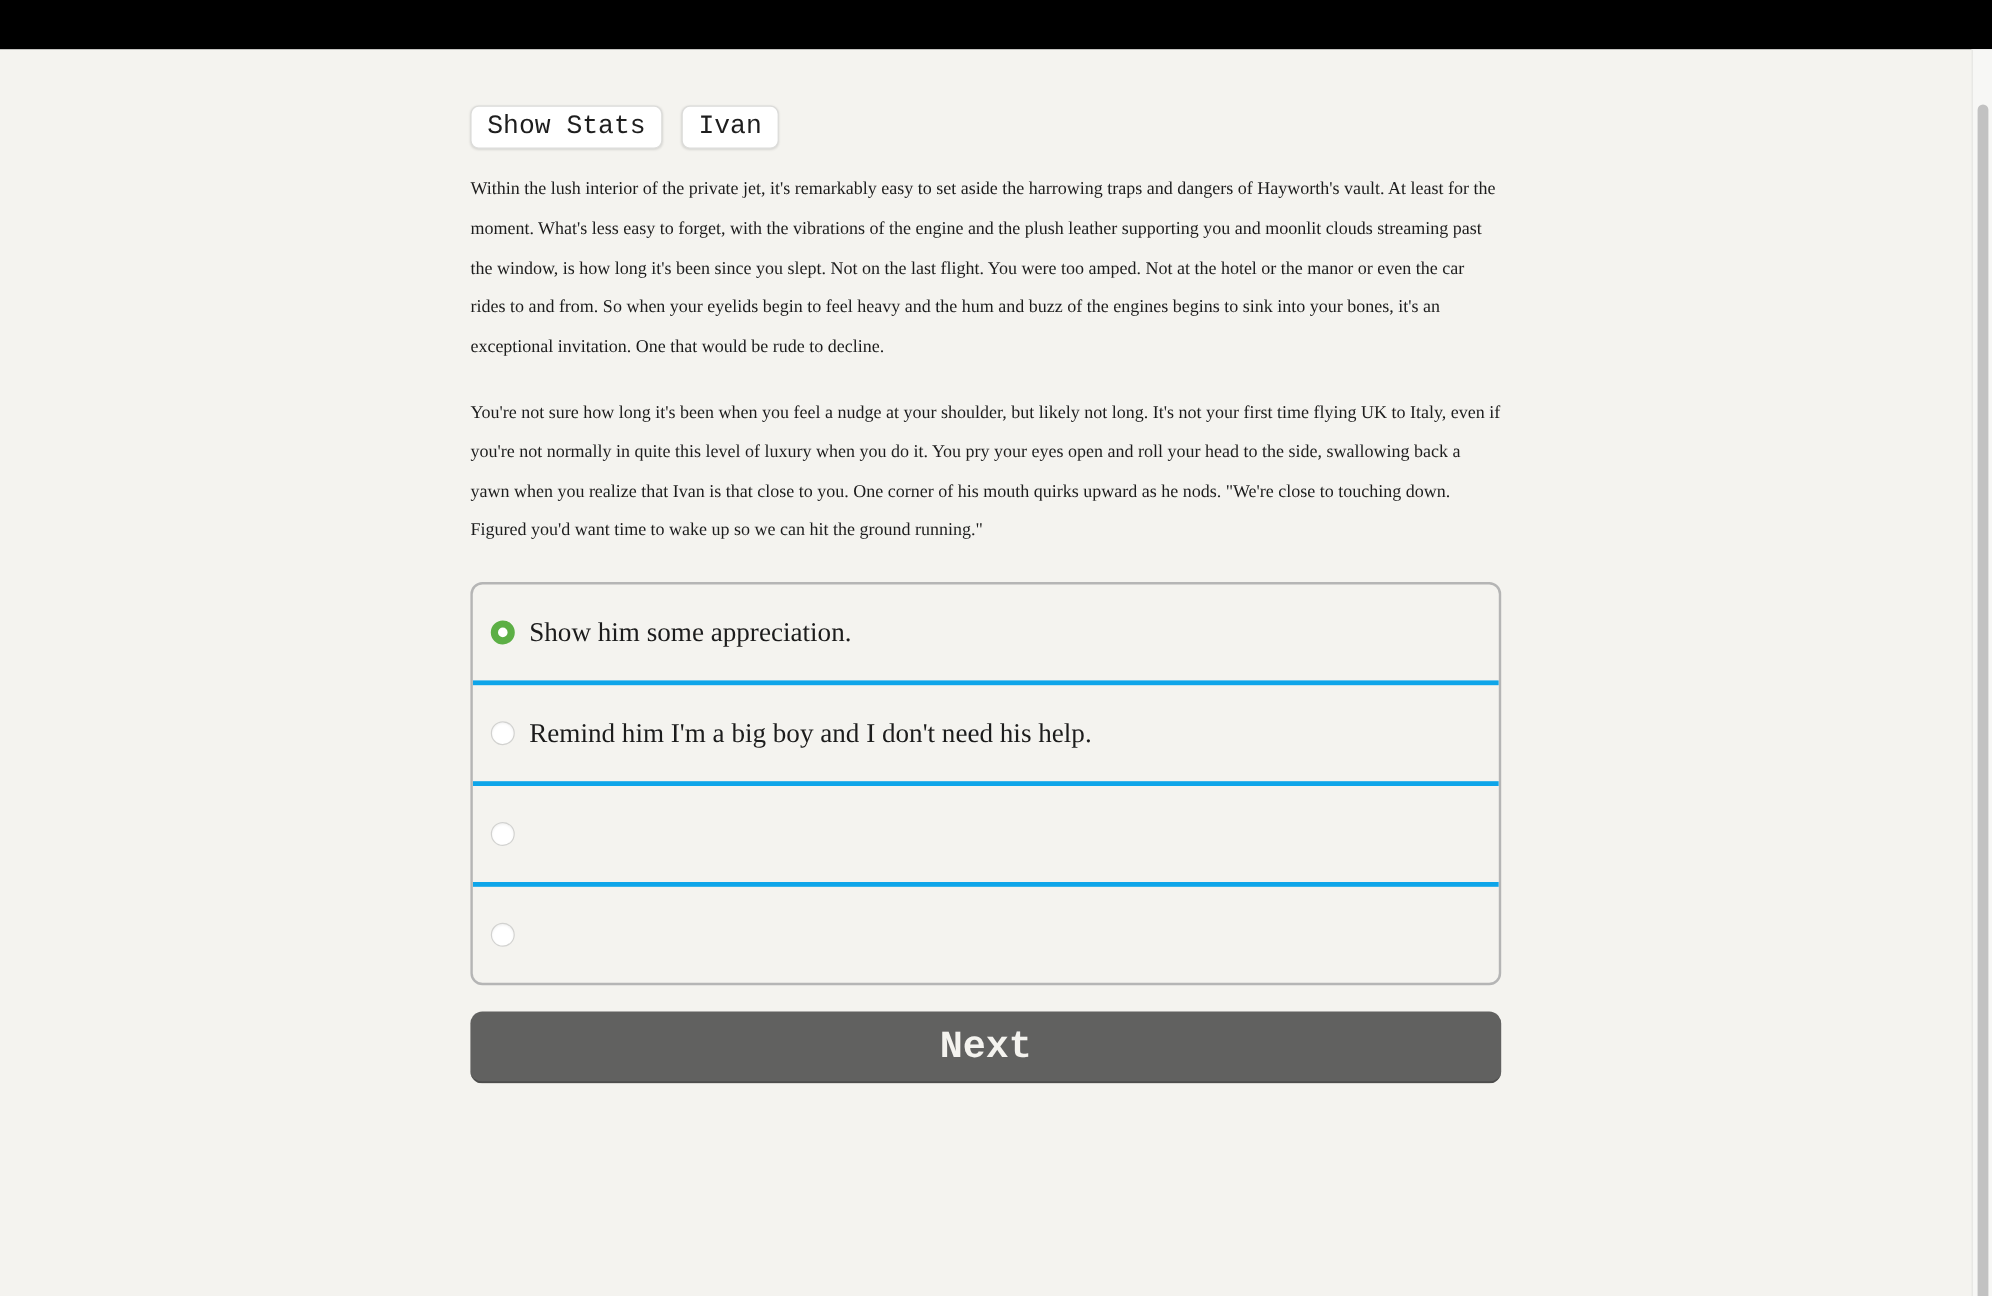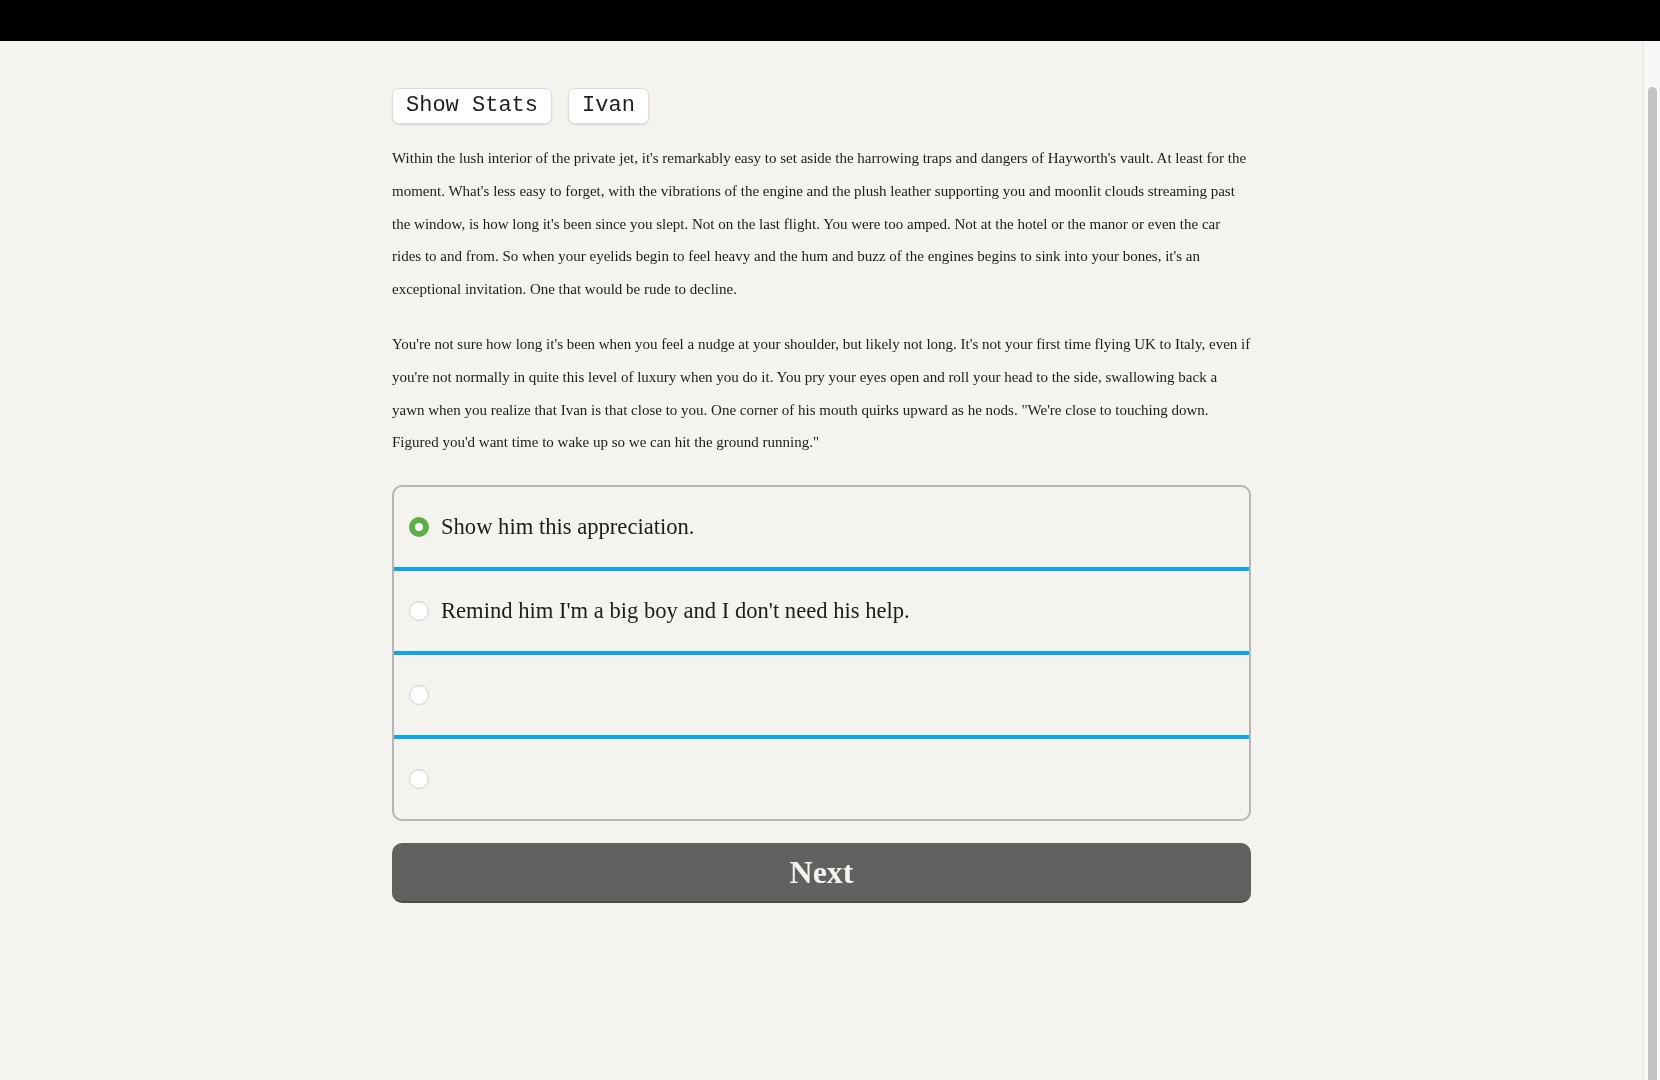--- a/index.html
+++ b/index.html
@@ -31,21 +31,21 @@
   }
   .choice:first-child { border-top:none; }
   .radio {
     width:20px; height:20px; border-radius:50%; box-sizing:border-box;
     border:1px solid #d2d2d0; background:#fff; margin-right:12px; flex:none;
     box-shadow:inset 0 1px 2px rgba(0,0,0,0.06);
   }
   .radio.checked { border:6px solid #5caf45; background:#fff; box-shadow:none; }
   .nextbtn {
     margin-top:22px; height:58px; border-radius:10px; background:#616160; color:#f4f3ef;
-    font-family:Liberation Serif, serif; font-weight:bold; font-size:32px;
+    font-family:Liberation Mono, monospace; font-weight:bold; font-size:32px;
     display:flex; align-items:center; justify-content:center; cursor:pointer;
     border-bottom:2px solid #4d4d4c;
   }
 </style>
 </head>
 <body>
 
 <div class="topbar"></div>
 
 <div class="scrolltrack">
@@ -59,21 +59,21 @@
   </div>
 
   <div class="story">
     <p>Within the lush interior of the private jet, it's remarkably easy to set aside the harrowing traps and dangers of Hayworth's vault. At least for the moment. What's less easy to forget, with the vibrations of the engine and the plush leather supporting you and moonlit clouds streaming past the window, is how long it's been since you slept. Not on the last flight. You were too amped. Not at the hotel or the manor or even the car rides to and from. So when your eyelids begin to feel heavy and the hum and buzz of the engines begins to sink into your bones, it's an exceptional invitation. One that would be rude to decline.</p>
     <p>You're not sure how long it's been when you feel a nudge at your shoulder, but likely not long. It's not your first time flying UK to Italy, even if you're not normally in quite this level of luxury when you do it. You pry your eyes open and roll your head to the side, swallowing back a yawn when you realize that Ivan is that close to you. One corner of his mouth quirks upward as he nods. "We're close to touching down. Figured you'd want time to wake up so we can hit the ground running."</p>
   </div>
 
   <div class="choices">
     <div class="choice">
       <span class="radio checked"></span>
-      <span>Show him this appreciation.</span>
+      <span>Show him some appreciation.</span>
     </div>
     <div class="choice">
       <span class="radio"></span>
       <span>Remind him I'm a big boy and I don't need his help.</span>
     </div>
     <div class="choice">
       <span class="radio"></span>
     </div>
     <div class="choice">
       <span class="radio"></span>

